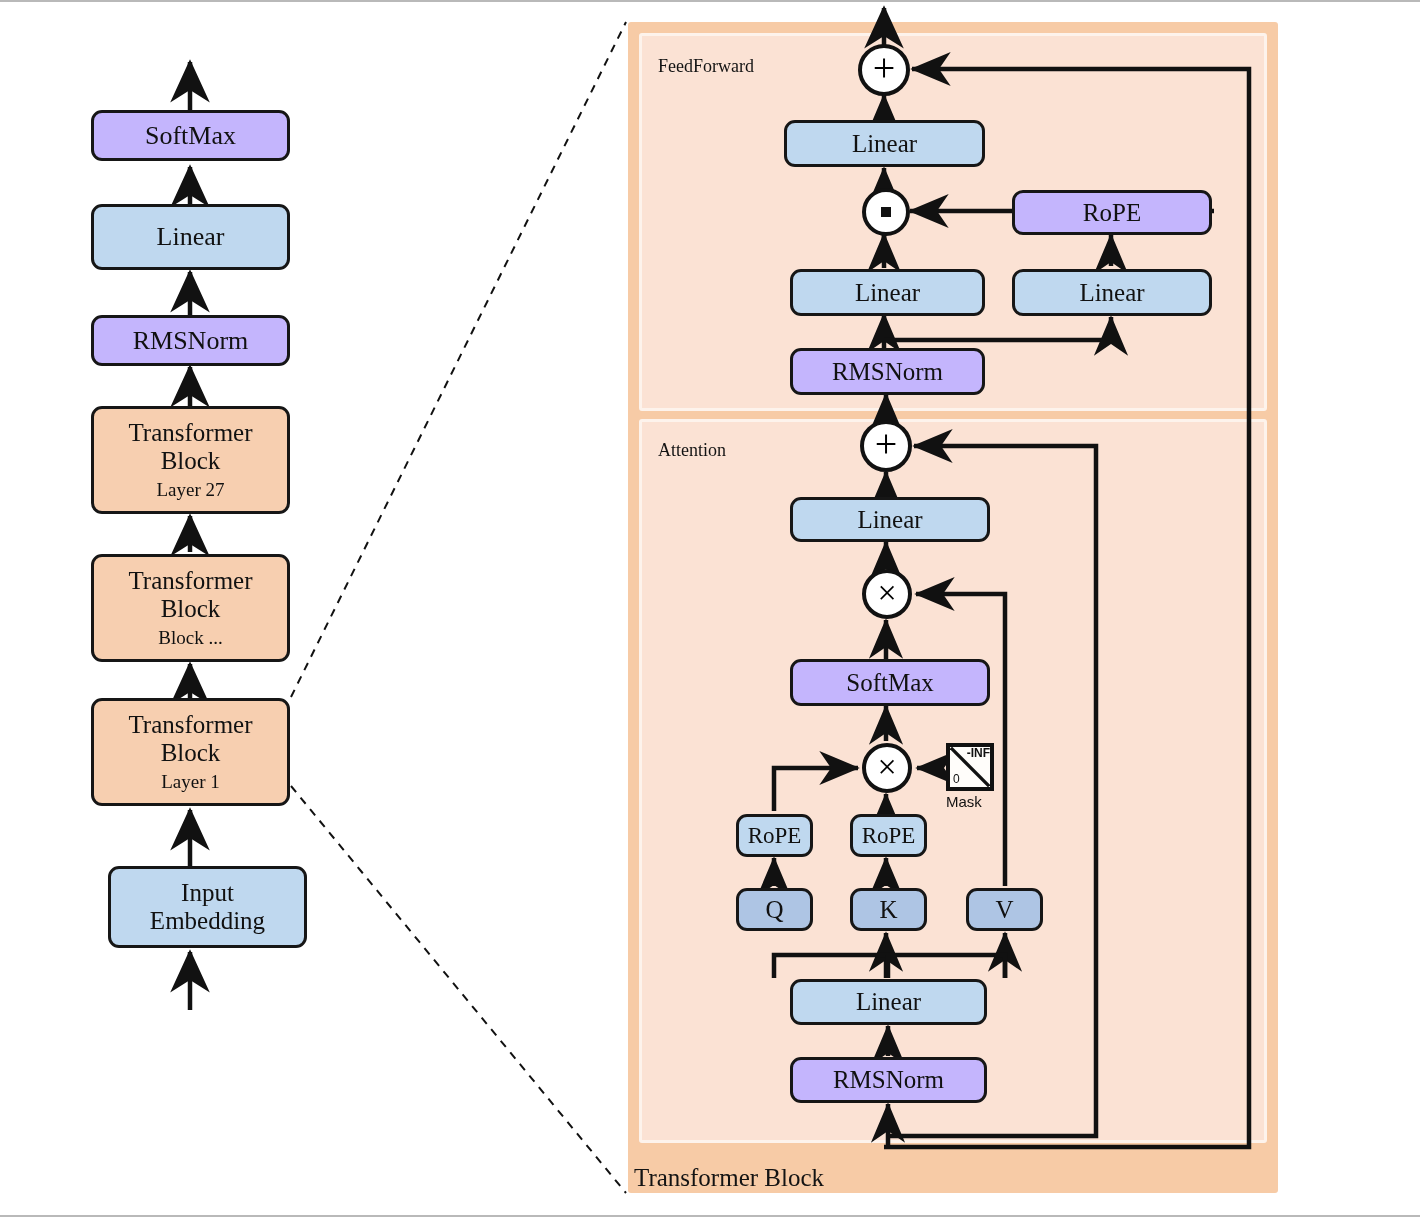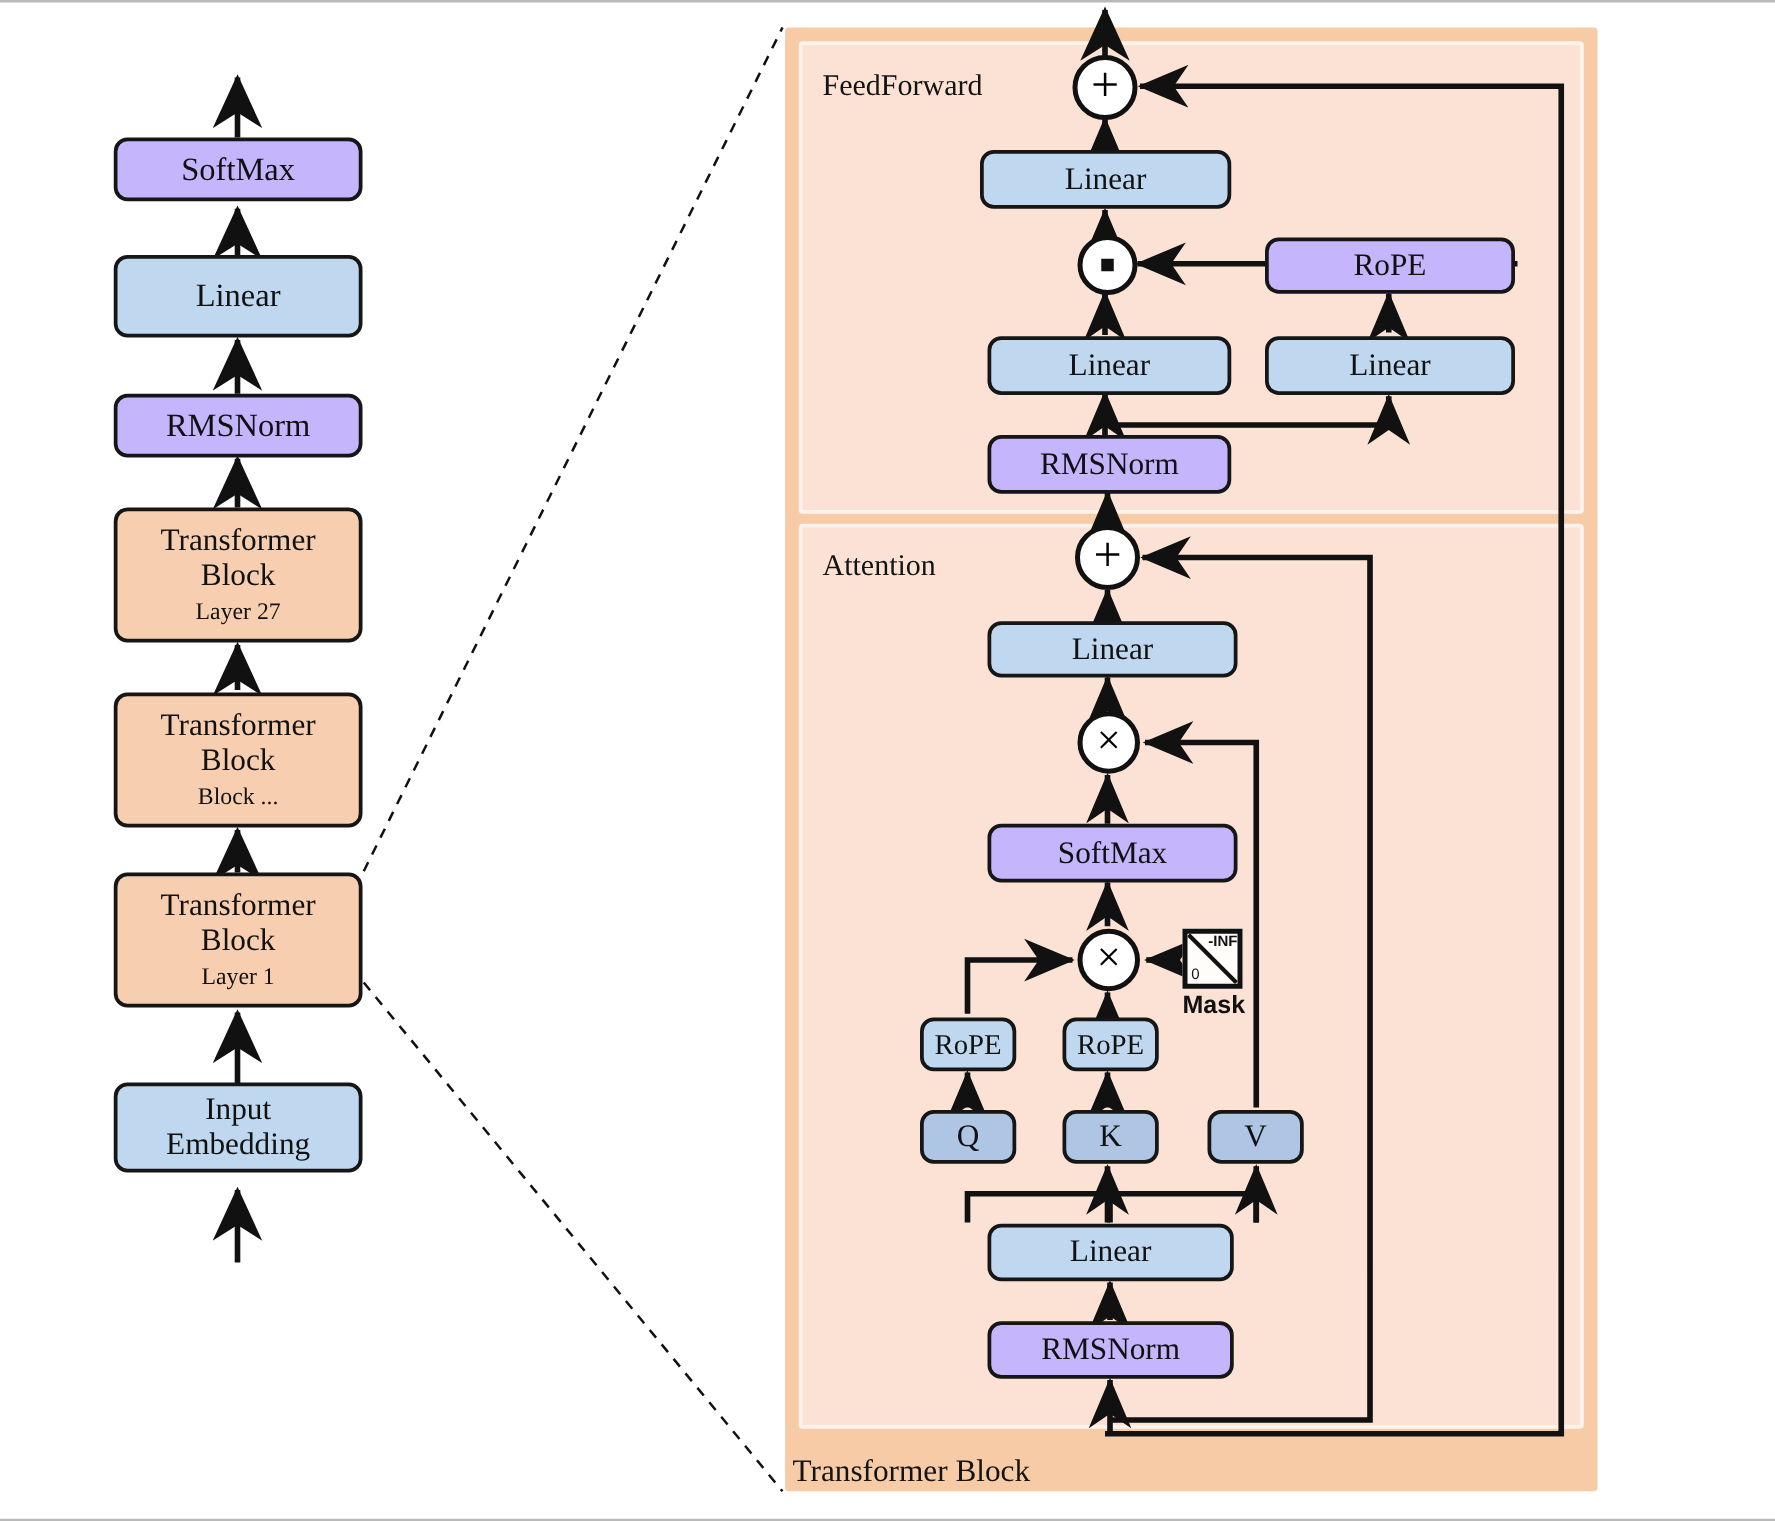--- a/index.html
+++ b/index.html
@@ -18,34 +18,34 @@
   .green{background:#c4b5fd;}
   .peach{background:#f7cfb0;}
 
   .n-lg{font-size:26px;}
   .n-md{font-size:25px;}
   .n-sm{font-size:19px;}
 
   .panel-outer{position:absolute;box-sizing:border-box;background:#f7cba6;border-radius:3px;}
   .panel-inner{position:absolute;box-sizing:border-box;background:#fbe2d4;
                border:3px solid #fdf3ec;border-radius:3px;}
-  .section-label{position:absolute;font-size:24px;color:#131313;white-space:nowrap;text-align:center;}
+  .section-label{position:absolute;font-size:18px;color:#131313;white-space:nowrap;text-align:center;}
   .block-label{position:absolute;font-size:25px;color:#131313;white-space:nowrap;}
 
   .op{position:absolute;box-sizing:border-box;border:4px solid #111;border-radius:50%;
       background:#ffffff;display:flex;align-items:center;justify-content:center;}
   .op .dot{width:10px;height:10px;background:#111;}
 
   .mask{position:absolute;box-sizing:border-box;border:4px solid #111;background:#fffdfa;}
   .mask .zero{position:absolute;left:3px;bottom:1px;font-size:12px;
                font-family:"Liberation Sans",sans-serif;color:#111;}
   .mask .inf{position:absolute;right:0px;top:-1px;font-size:12px;font-weight:bold;
              font-family:"Liberation Sans",sans-serif;color:#111;}
-  .mask-cap{position:absolute;font-size:20px;font-weight:bold;
-            font-family:"Liberation Sans",sans-serif;color:#111;white-space:nowrap;text-align:center;}
+  .mask-cap{position:absolute;font-size:15px;font-weight:normal;
+            font-family:"Liberation Sans",sans-serif;color:#111;white-space:nowrap;}
 </style>
 </head>
 <body>
 
 <div id="stage">
 
   <div class="panel-outer" style="left:628px;top:22px;width:650px;height:1171px;"></div>
 
   <div class="panel-inner" style="left:639px;top:33px;width:628px;height:378px;"></div>
   <div class="panel-inner" style="left:639px;top:419px;width:628px;height:724px;"></div>
@@ -136,21 +136,21 @@
     <span class="n-sm" style="margin-top:4px;">Layer 27</span>
   </div>
   <div class="node peach n-md" style="left:91px;top:554px;width:199px;height:108px;">
     <span style="max-width:150px;">Transformer Block</span>
     <span class="n-sm" style="margin-top:4px;">Block ...</span>
   </div>
   <div class="node peach n-md" style="left:91px;top:698px;width:199px;height:108px;">
     <span style="max-width:150px;">Transformer Block</span>
     <span class="n-sm" style="margin-top:4px;">Layer 1</span>
   </div>
-  <div class="node blue n-md" style="left:91px;top:866px;width:199px;height:72px;align-items:center;">
+  <div class="node blue n-md" style="left:108px;top:866px;width:199px;height:82px;align-items:center;">
     <span style="max-width:160px;">Input Embedding</span>
   </div>
 
   <div class="op" style="left:858px;top:44px;width:52px;height:52px;">
     <span style="font-size:40px;line-height:0.8;margin-top:-5px;">+</span>
   </div>
   <div class="node blue n-md" style="left:784px;top:120px;width:201px;height:47px;">
     <span>Linear</span>
   </div>
   <div class="op" style="left:862px;top:188px;width:48px;height:48px;">

